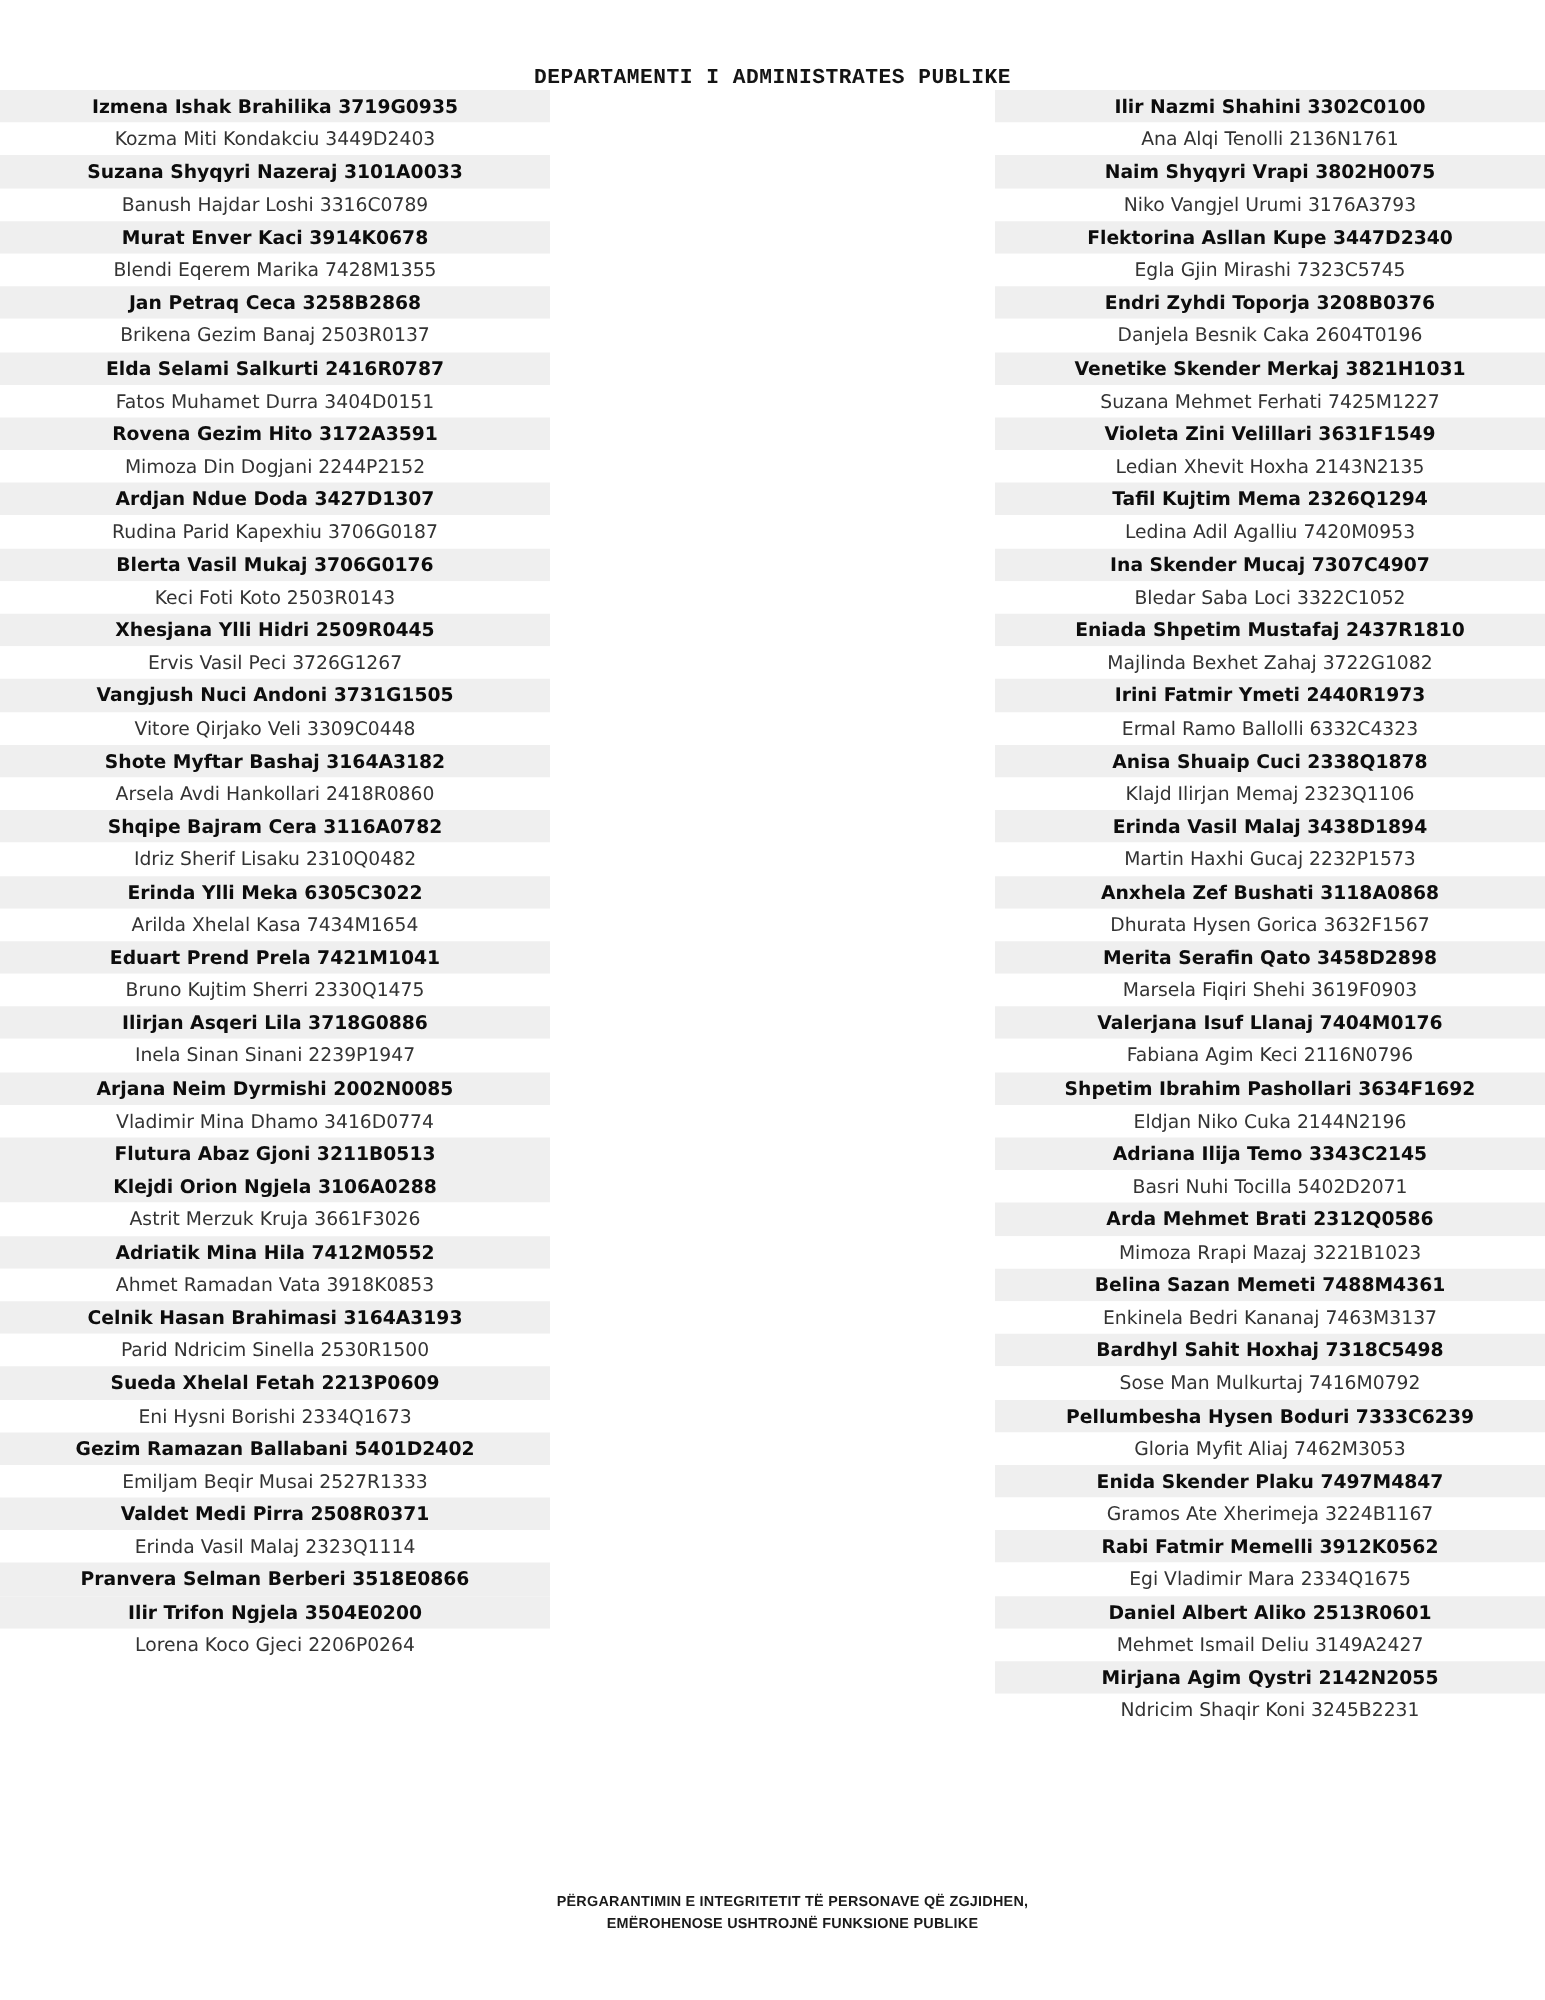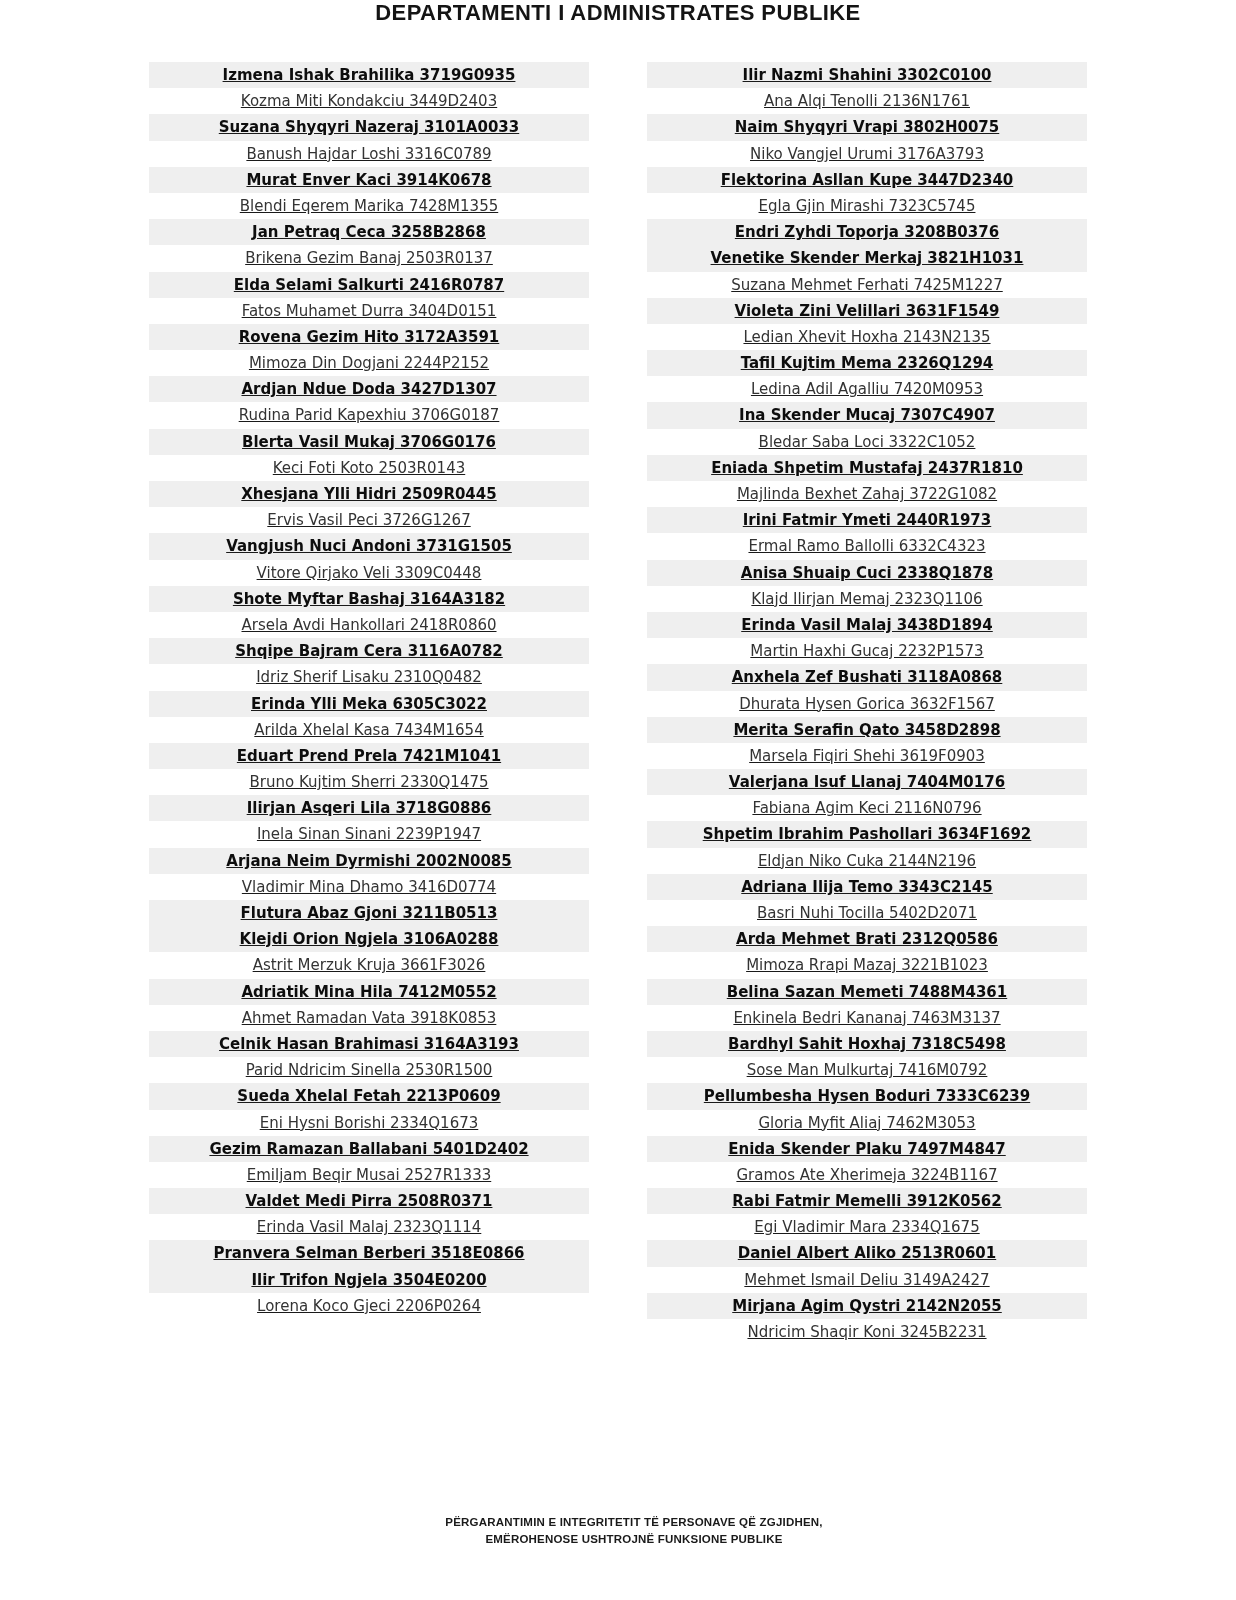--- a/index.html
+++ b/index.html
@@ -17,32 +17,31 @@
   }
   .page {
     width: 1236px;
     height: 1600px;
     box-sizing: border-box;
     padding: 0;
     position: relative;
   }
   .doc-title {
     text-align: center;
-    font-size: 22px;
+    font-size: 17px;
     font-weight: bold;
     letter-spacing: 0.4px;
     color: #141414;
-    font-family: Liberation Sans, sans-serif;
+    padding-top: 53px;
+    font-family: Liberation Mono, monospace;
   }
   .columns {
     display: flex;
-    justify-content: center;
+    justify-content: space-between;
     gap: 58px;
-    margin-top: 36px;
-    text-decoration: underline;
   }
   .col {
     width: 440px;
   }
   .name-row {
     height: 26.2px;
     line-height: 26.2px;
     text-align: center;
     font-size: 15px;
     white-space: nowrap;
@@ -133,20 +132,21 @@
         <div class="name-row plain">Lorena Koco Gjeci 2206P0264</div>
       </div>
     <div class="col" id="col-1">
         <div class="name-row shade">Ilir Nazmi Shahini 3302C0100</div>
         <div class="name-row plain">Ana Alqi Tenolli 2136N1761</div>
         <div class="name-row shade">Naim Shyqyri Vrapi 3802H0075</div>
         <div class="name-row plain">Niko Vangjel Urumi 3176A3793</div>
         <div class="name-row shade">Flektorina Asllan Kupe 3447D2340</div>
         <div class="name-row plain">Egla Gjin Mirashi 7323C5745</div>
         <div class="name-row shade">Endri Zyhdi Toporja 3208B0376</div>
+        <div class="name-row plain">Danjela Besnik Caka 2604T0196</div>
         <div class="name-row shade">Venetike Skender Merkaj 3821H1031</div>
         <div class="name-row plain">Suzana Mehmet Ferhati 7425M1227</div>
         <div class="name-row shade">Violeta Zini Velillari 3631F1549</div>
         <div class="name-row plain">Ledian Xhevit Hoxha 2143N2135</div>
         <div class="name-row shade">Tafil Kujtim Mema 2326Q1294</div>
         <div class="name-row plain">Ledina Adil Agalliu 7420M0953</div>
         <div class="name-row shade">Ina Skender Mucaj 7307C4907</div>
         <div class="name-row plain">Bledar Saba Loci 3322C1052</div>
         <div class="name-row shade">Eniada Shpetim Mustafaj 2437R1810</div>
         <div class="name-row plain">Majlinda Bexhet Zahaj 3722G1082</div>

